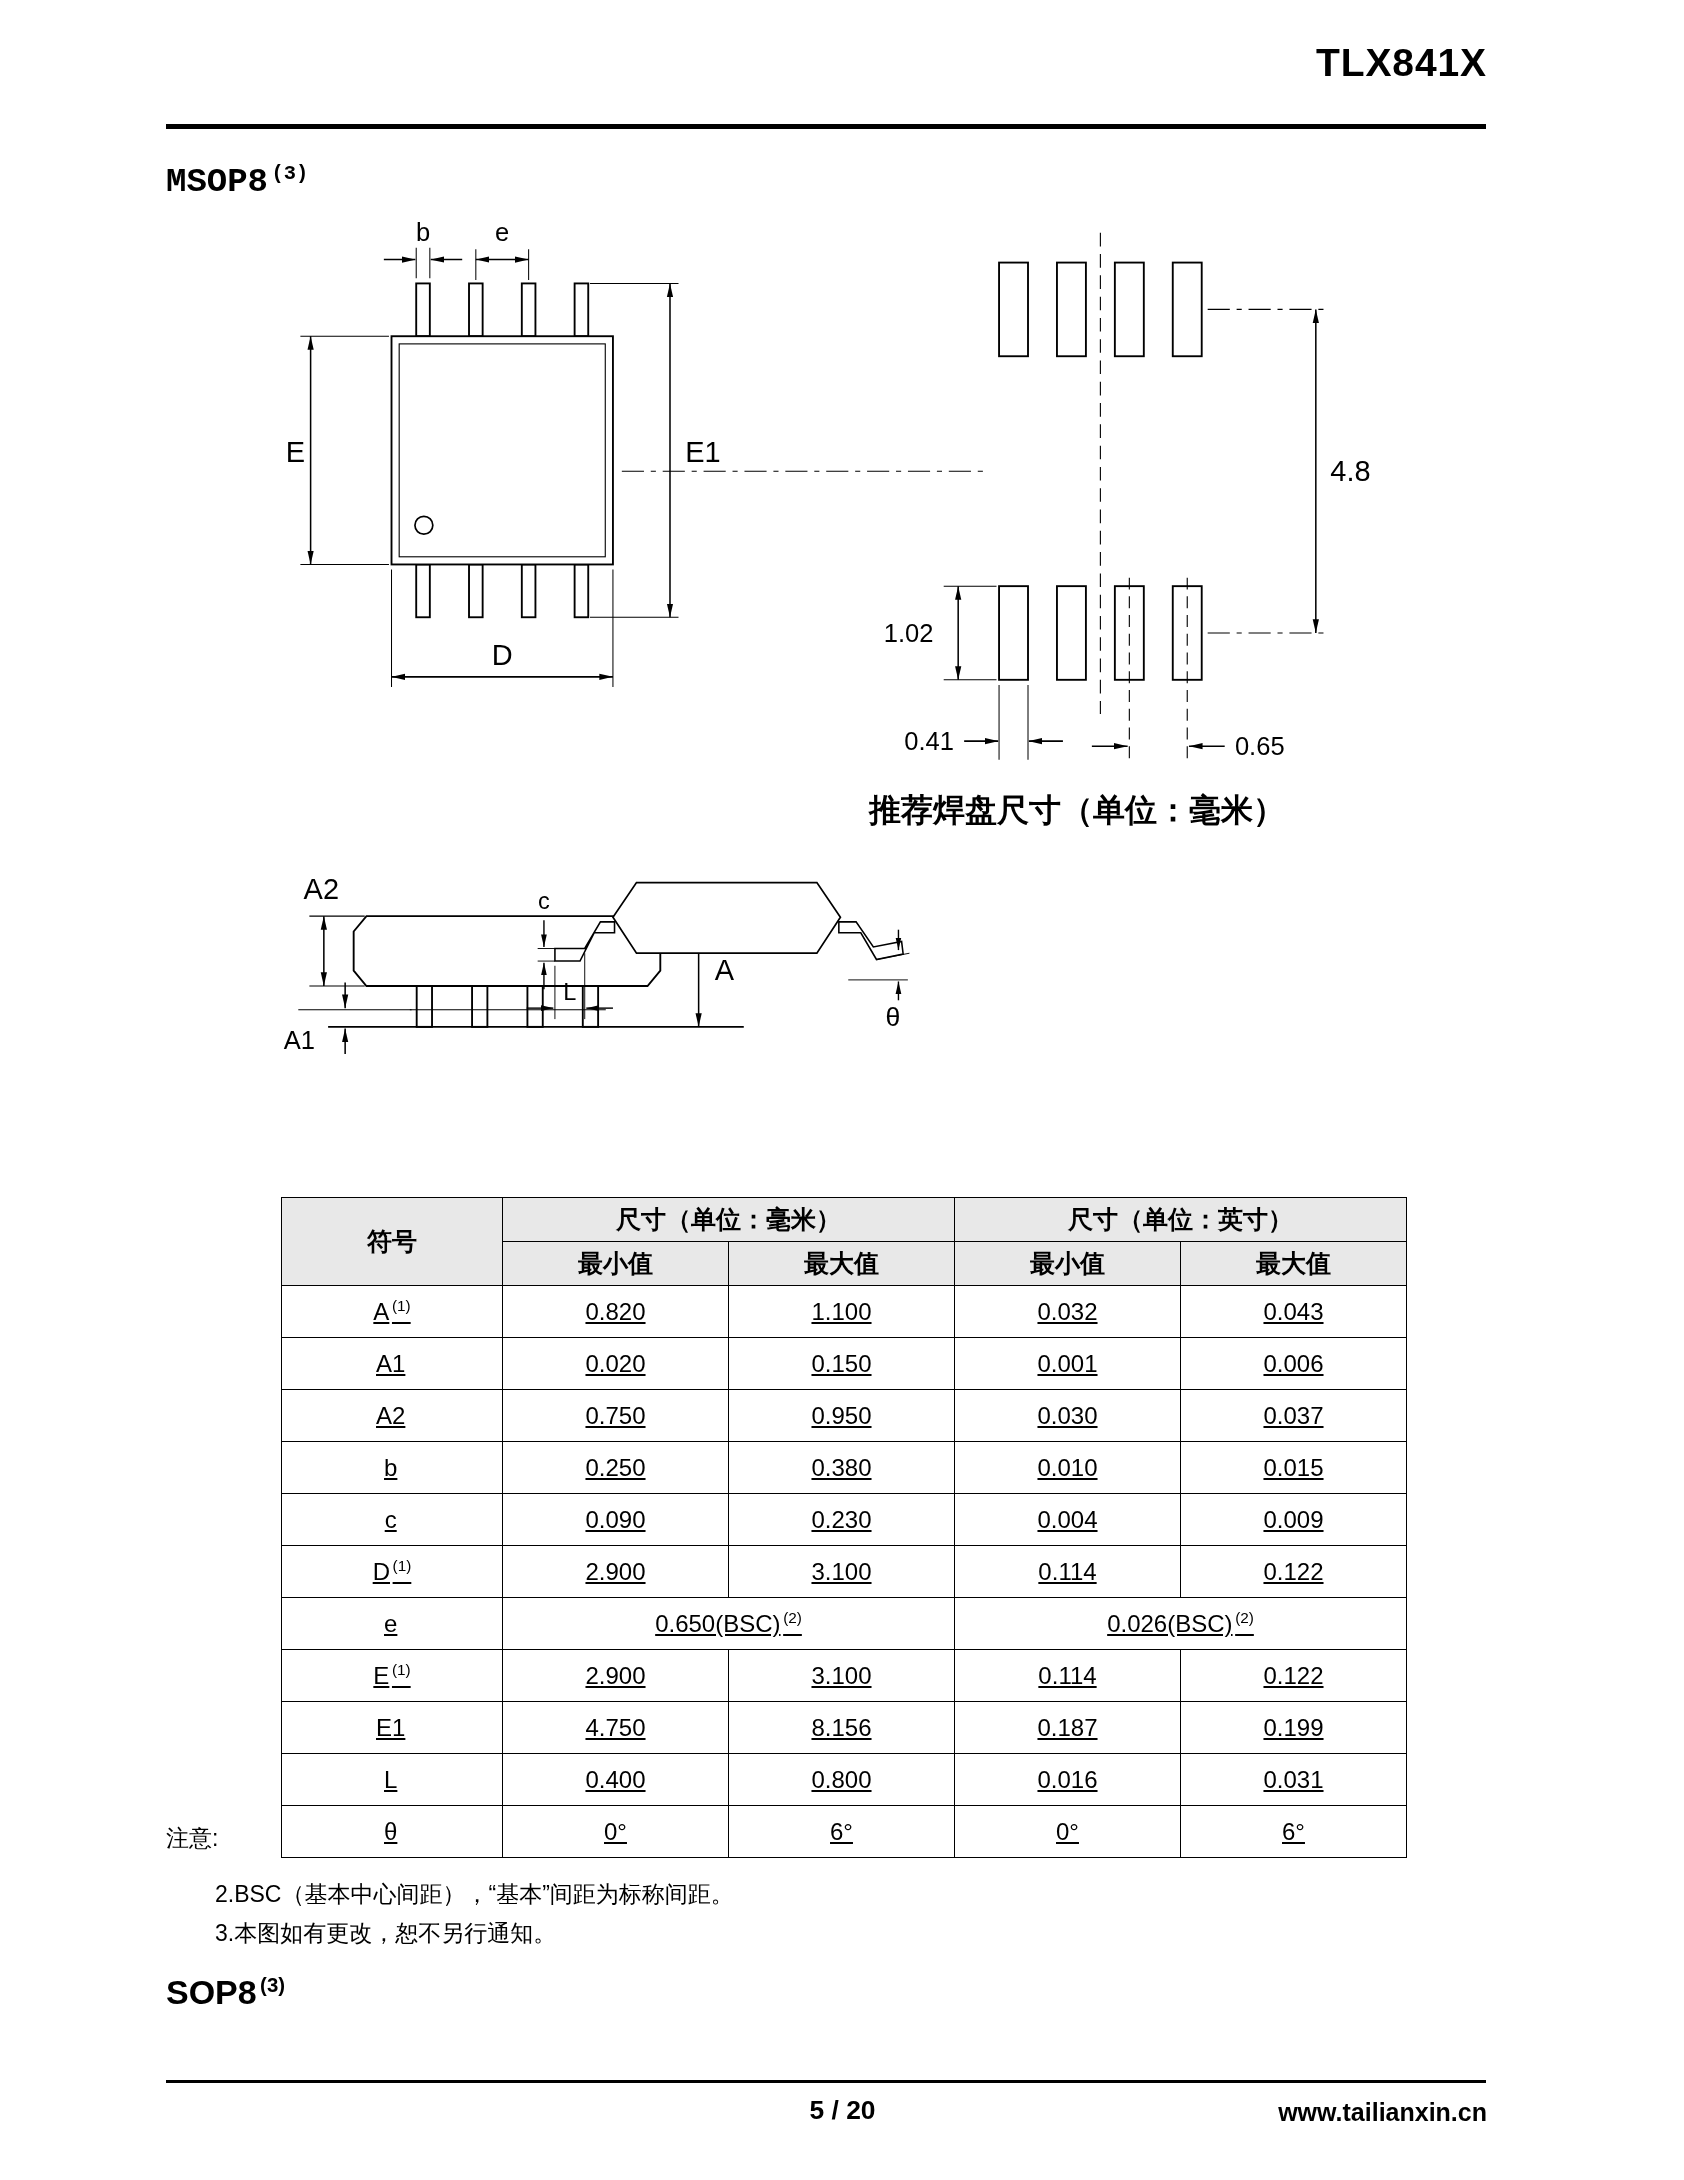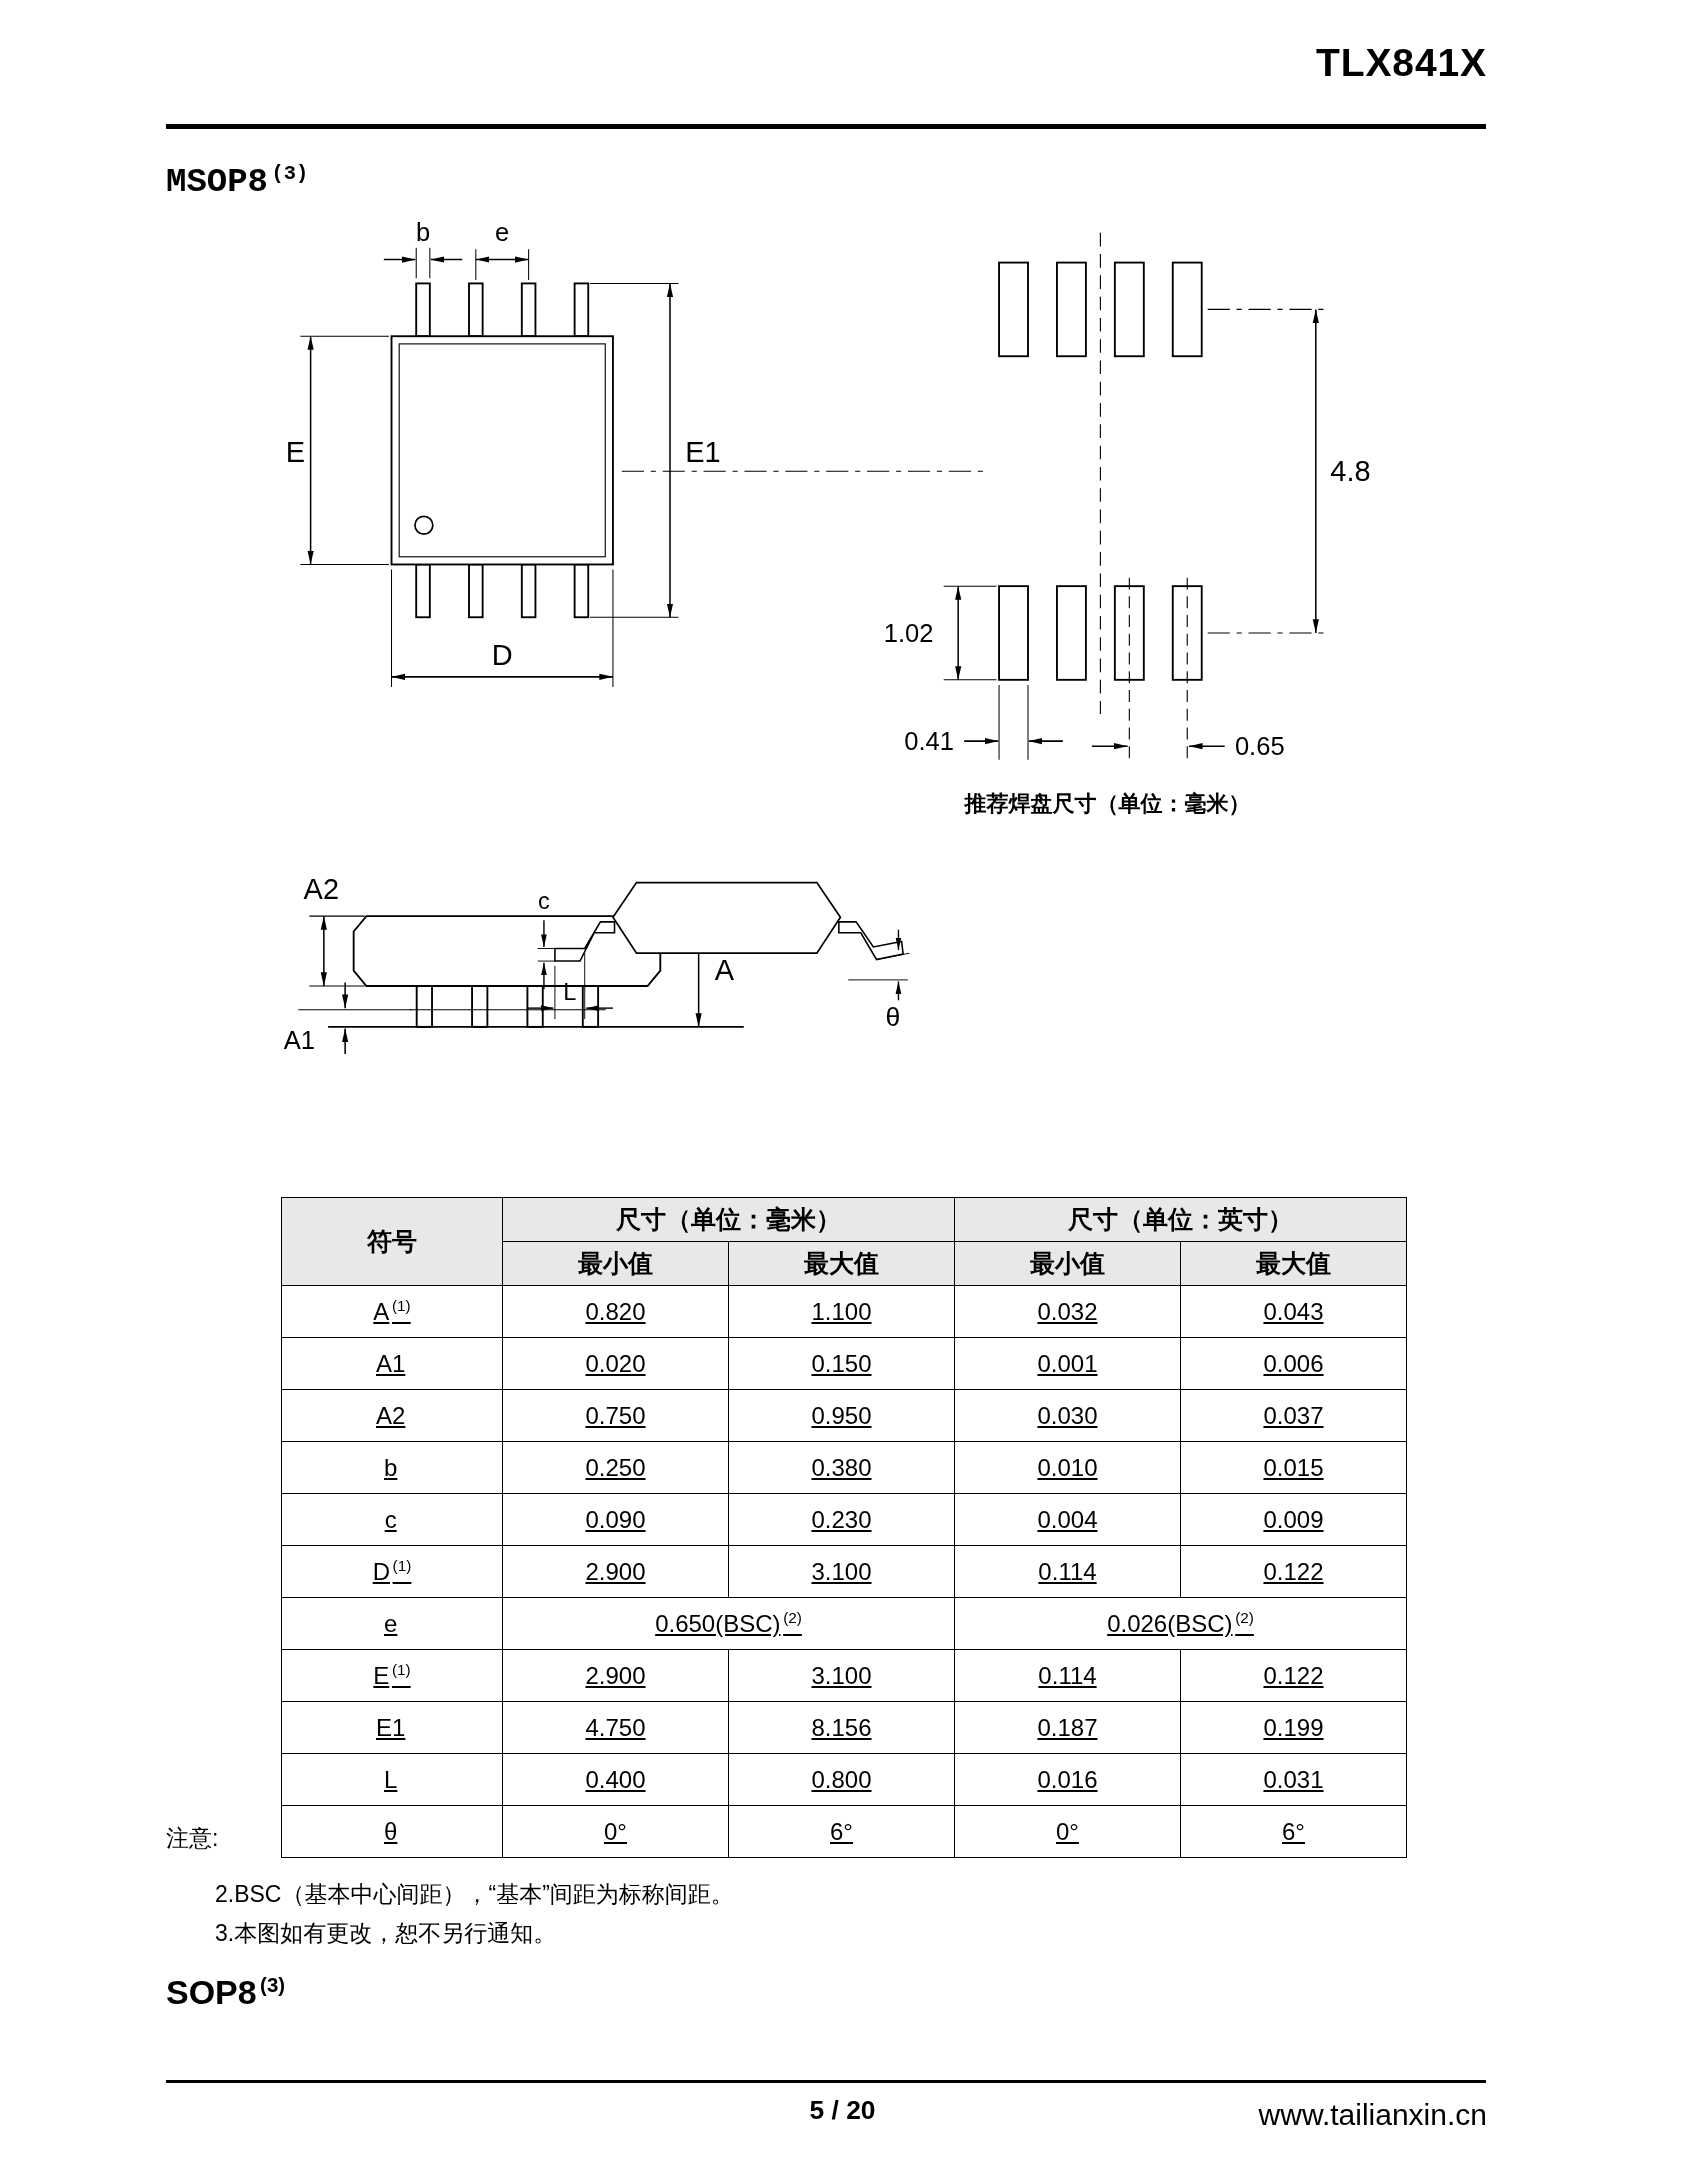--- a/index.html
+++ b/index.html
@@ -17,31 +17,31 @@
   .heading-sop8 { left:166px; top:1973px; }
   svg { overflow:visible; }
   svg text { font-family:"Liberation Sans","DejaVu Sans",sans-serif; fill:#000; }
   .part { fill:#fff; stroke:#000; stroke-width:2.2; }
   .part-thin { fill:none; stroke:#000; stroke-width:1.3; }
   .dim { stroke:#000; stroke-width:1.8; fill:none; }
   .ext { stroke:#000; stroke-width:1.2; fill:none; }
   .cl  { stroke:#000; stroke-width:1.3; fill:none; }
   .lbl30 { font-size:30px; }
   .lbl34 { font-size:34px; }
-  .pad-caption { left:869px; top:789px; width:477px; text-align:center; font-size:22px; font-weight:700; }
+  .pad-caption { left:869px; top:789px; width:477px; font-size:32px; font-weight:700; }
   .dim-table { left:281px; top:1197px; width:1124px; border-collapse:collapse; table-layout:fixed; font-size:24px; }
   .dim-table th, .dim-table td { border:1.7px solid #000; text-align:center; vertical-align:middle; padding:0; }
   .dim-table thead th { background:#e8e8e8; font-weight:700; font-size:25px; height:44px; }
   .dim-table td { height:52px; background:#fff;text-decoration:underline; }
   .dim-table sup { font-size:15.3px; vertical-align:super; margin-left:2.6px; }
   .notes { left:166px; top:1823px; font-size:23px; }
   .notes-title { margin-bottom:21px; }
   .note-item { margin-left:49px; line-height:39px; }
   .footer-page { top:2095px; left:0; width:100%; text-align:center; font-size:26.4px; font-weight:700; }
-  .footer-site { top:2098px; right:198px; font-size:30px; font-weight:400; }
+  .footer-site { top:2098px; right:198px; font-size:25px; font-weight:700; }
 </style>
 </head>
 <body>
 
 <div class="page">
 
   <svg width="0" height="0" style="position:absolute" aria-hidden="true">
     <defs>
       <marker id="ae" viewBox="0 0 14 8" refX="14" refY="4" markerWidth="16" markerHeight="10" orient="auto" markerUnits="userSpaceOnUse">
         <path d="M0,0.8 L14,4 L0,7.2 Z" fill="#000"></path>

